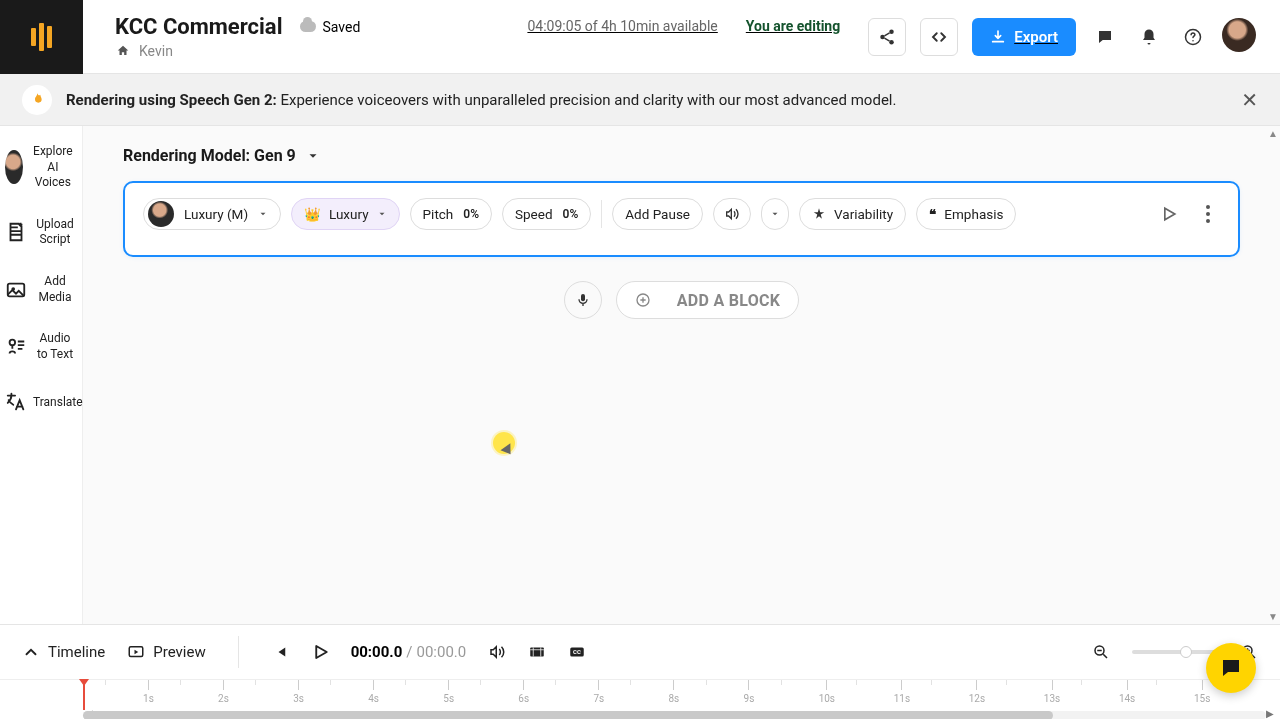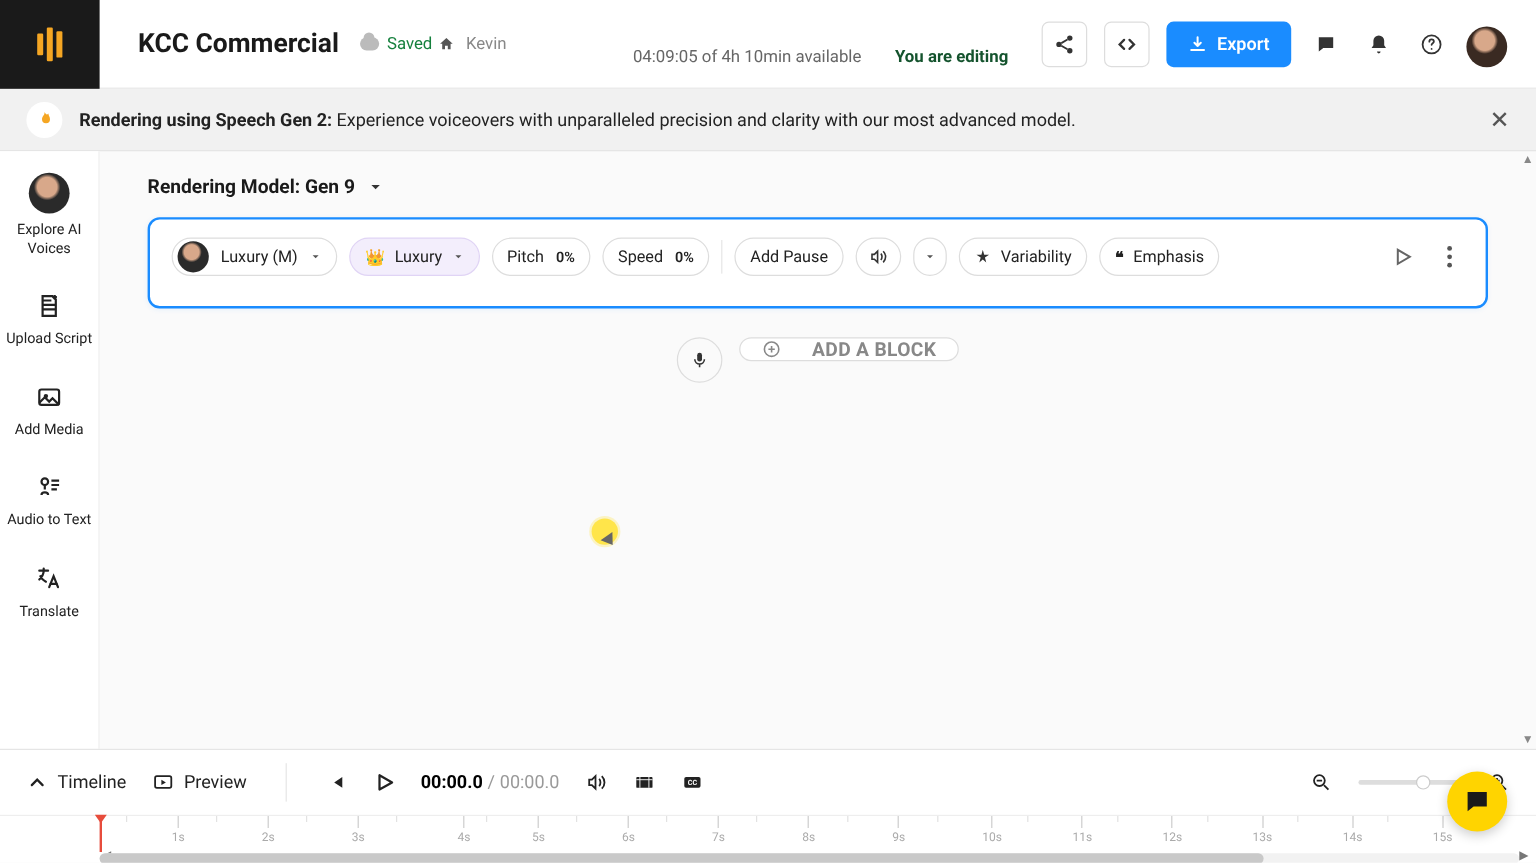--- a/index.html
+++ b/index.html
@@ -6,51 +6,51 @@
 body { width: 1280px; height: 719px; background: #fafafa; overflow: hidden; position: relative; }
 
 
 .header { height: 74px; background: #fff; display: flex; align-items: center; border-bottom: 1px solid #e5e5e5; }
 .logo-box { width: 83px; height: 74px; background: #1a1a1a; display: flex; align-items: center; justify-content: center; }
 .logo-bars { display: flex; gap: 3px; align-items: center; }
 .logo-bars span { width: 5px; background: #f5a623; border-radius: 1px; }
 .logo-bars span:nth-child(1){ height: 18px; } .logo-bars span:nth-child(2){ height: 28px; } .logo-bars span:nth-child(3){ height: 22px; }
 
 .header-main { flex: 1; display: flex; align-items: center; padding: 0 24px 0 32px; }
-.title-area { display: flex; flex-direction: row; gap: 4px; }
+.title-area { display: flex; flex-direction: column; gap: 4px; }
 .title-row { display: flex; align-items: center; gap: 18px; }
 .proj-title { font-size: 22px; font-weight: 700; color: #1a1a1a; }
-.saved { display: flex; align-items: center; gap: 6px; color: #15803d; font-size: 14px; }
+.saved { display: flex; align-items: center; gap: 6px; color: #000000; font-size: 14px; }
 .cloud-icon { width: 16px; height: 11px; background: #bbb; border-radius: 9px; position: relative; }
 .cloud-icon::before { content:''; position:absolute; width:9px; height:9px; background:#bbb; border-radius:50%; top:-4px; left:3px; }
 .breadcrumb { display: flex; align-items: center; gap: 8px; color: #888; font-size: 14px; }
 .home-icon { width:16px; height:14px; position: relative; }
 .home-icon svg { width:16px; height:14px; fill:#555; }
 
-.header-right { display: flex; align-items: flex-end; gap: 14px; }
+.header-right { display: flex; align-items: flex-start; gap: 14px; text-decoration: underline; }
 .time-avail { color: #666; font-size: 14px; margin-right: 14px; }
 .editing-badge { font-weight: 700; font-size: 14px; color: #14532d; margin-right: 14px; }
 .icon-btn { width: 38px; height: 38px; border: 1px solid #ddd; border-radius: 6px; background: #fff; display: flex; align-items: center; justify-content: center; cursor: pointer; }
 .icon-btn svg { width: 18px; height: 18px; fill: #333; }
 .icon-btn.bare { border: none; width: 30px; }
 .export-btn { height: 38px; padding: 0 18px; background: #1a8cff; color: #fff; border: none; border-radius: 6px; font-weight: 600; font-size: 15px; display: flex; align-items: center; gap: 8px; cursor: pointer; }
 .export-btn svg { width: 16px; height: 16px; fill: #fff; }
 .avatar { width: 34px; height: 34px; border-radius: 50%; background: radial-gradient(circle at 45% 35%, #d8a88a 0 28%, #3a2a22 38% 100%); }
 
 
 .notice { height: 52px; background: #f1f1f1; display:flex; align-items:center; padding: 0 22px; border-bottom: 1px solid #e5e5e5; }
 .notice .fire { width:30px; height:30px; border-radius:50%; background:#fff; display:flex; align-items:center; justify-content:center; margin-right:14px; }
 .notice .fire svg { width:16px; height:18px; fill:#f5a623; }
 .notice-text { font-size:15px; color:#222; }
 .notice-text b { font-weight:700; }
 .notice-close { margin-left:auto; cursor:pointer; color:#555; font-size:20px; }
 
 
 .sidebar { position: absolute; left:0; top:126px; width:83px; bottom:95px; background:#fff; border-right:1px solid #eee; display:flex; flex-direction:column; align-items:center; padding-top:18px; gap:26px; }
-.sidebar-item { display:flex; flex-direction:column; align-items:center; gap:6px; cursor:pointer; width:72px; text-align:center; }
+.sidebar-item { display:flex; flex-direction:row; align-items:center; gap:6px; cursor:pointer; width:72px; text-align:center; }
 .sidebar-item .icon { width:28px; height:28px; display:flex; align-items:center; justify-content:center; }
 .sidebar-item .icon svg { width:22px; height:22px; fill:#222; }
 .sidebar-item .icon.avatar2 { width:34px; height:34px; border-radius:50%; background: radial-gradient(circle at 45% 35%, #d8a88a 0 28%, #2a2a2a 38% 100%); }
 .sidebar-item span { font-size:12px; color:#222; line-height:1.3; }
 
 
 .main { position:absolute; left:83px; top:126px; right:0; bottom:95px; padding:20px 40px 0 40px; overflow:auto; }
 .model-row { display:flex; align-items:center; gap:10px; font-size:16px; font-weight:700; color:#1a1a1a; margin-bottom:16px; }
 .model-row svg { width:14px; height:14px; fill:#333; }
 .block-label { font-size:14px; color:#888; margin-bottom:8px; }
@@ -74,21 +74,21 @@
 .drag-handle { width:14px; display:grid; grid-template-columns:repeat(2,4px); grid-auto-rows:4px; gap:2px; }
 .drag-handle span { background:#bbb; border-radius:1px; }
 .text-input { flex:1; border:none; outline:none; font-size:16px; color:#222; padding:6px 0; }
 .text-input::placeholder { color:#b5b5b5; }
 .small-play svg { width:16px; height:16px; fill:none; stroke:#555; stroke-width:2; }
 .small-play { cursor:pointer; }
 
 .under-actions { display:flex; justify-content:center; gap:14px; margin-top:24px; }
 .circle-btn { width:38px; height:38px; border:1px solid #ddd; border-radius:50%; display:flex; align-items:center; justify-content:center; cursor:pointer; }
 .circle-btn svg { width:16px; height:16px; fill:#333; }
-.add-block-btn { height:20px; padding:0 18px; border:1px solid #ddd; border-radius:20px; background:#fff; display:flex; align-items:center; gap:26px; font-weight:700; color:#888; letter-spacing:.3px; cursor:pointer; }
+.add-block-btn { height:38px; padding:0 18px; border:1px solid #ddd; border-radius:20px; background:#fff; display:flex; align-items:center; gap:26px; font-weight:700; color:#888; letter-spacing:.3px; cursor:pointer; }
 .add-block-btn svg { width:16px; height:16px; fill:#888; }
 
 .cursor-spot { position:absolute; width:22px; height:22px; border-radius:50%; background:#ffe54a; box-shadow:0 0 0 2px rgba(255,229,74,.3); }
 .cursor-spot::after { content:''; position:absolute; left:9px; top:14px; width:0; height:0; border-left:6px solid transparent; border-right:6px solid transparent; border-top:9px solid #666; transform:rotate(-35deg); }
 
 
 .bottombar { position:absolute; left:0; right:0; bottom:0; height:95px; background:#fff; border-top:1px solid #e5e5e5; }
 .controls { height:54px; display:flex; align-items:center; padding:0 22px; gap:22px; }
 .btm-item { display:flex; align-items:center; gap:8px; font-size:15px; color:#222; cursor:pointer; }
 .btm-item svg { width:18px; height:18px; fill:#222; }
@@ -421,21 +421,21 @@
         <div class="tick" style="left: 97.5833px;">
           <div class="sub"></div>
         </div>
         <div class="tick" style="left: 210.179px;">
           <div class="line"></div>
           <div class="lbl">3s</div>
         </div>
         <div class="tick" style="left: 172.647px;">
           <div class="sub"></div>
         </div>
-        <div class="tick" style="left: 285.244px; margin-left: 13px;">
+        <div class="tick" style="left: 285.244px;">
           <div class="line"></div>
           <div class="lbl">4s</div>
         </div>
         <div class="tick" style="left: 247.712px;">
           <div class="sub"></div>
         </div>
         <div class="tick" style="left: 360.308px;">
           <div class="line"></div>
           <div class="lbl">5s</div>
         </div>

